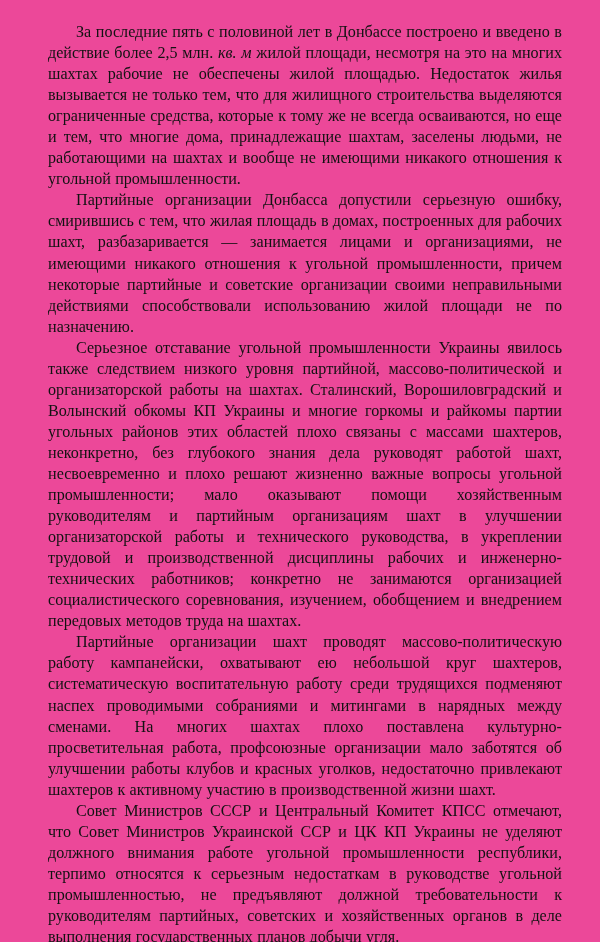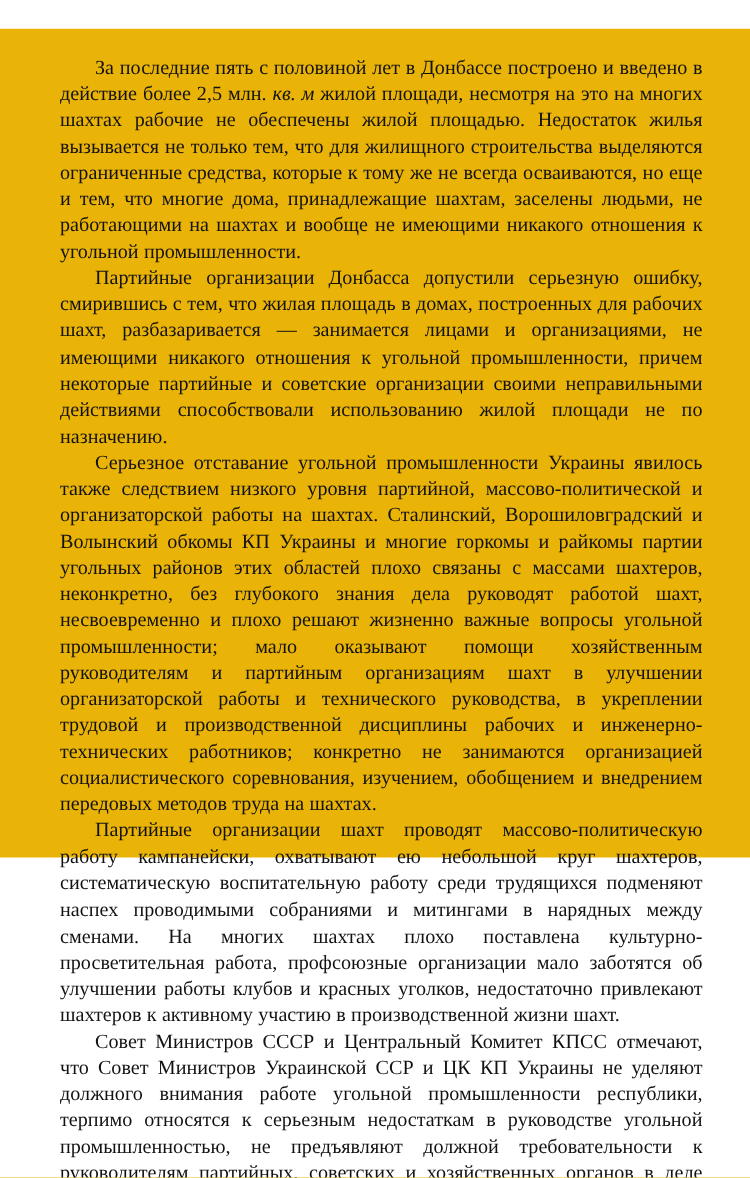--- a/index.html
+++ b/index.html
@@ -12,24 +12,23 @@
     height: 942px;
     background: #ffffff;
     font-family: "Liberation Serif", "DejaVu Serif", serif;
     color: #121212;
     overflow: hidden;
   }
 
   .page {
     position: relative;
     width: 600px;
-    height: 663px;
-    background: #eab308;
+    height: 942px;
+    background: #ec4899;
     box-sizing: border-box;
-    margin-top: 23px;
   }
 
   .text-column {
     position: absolute;
     left: 48px;
     top: 21px;
     width: 514px;
   }
 
   .para {

